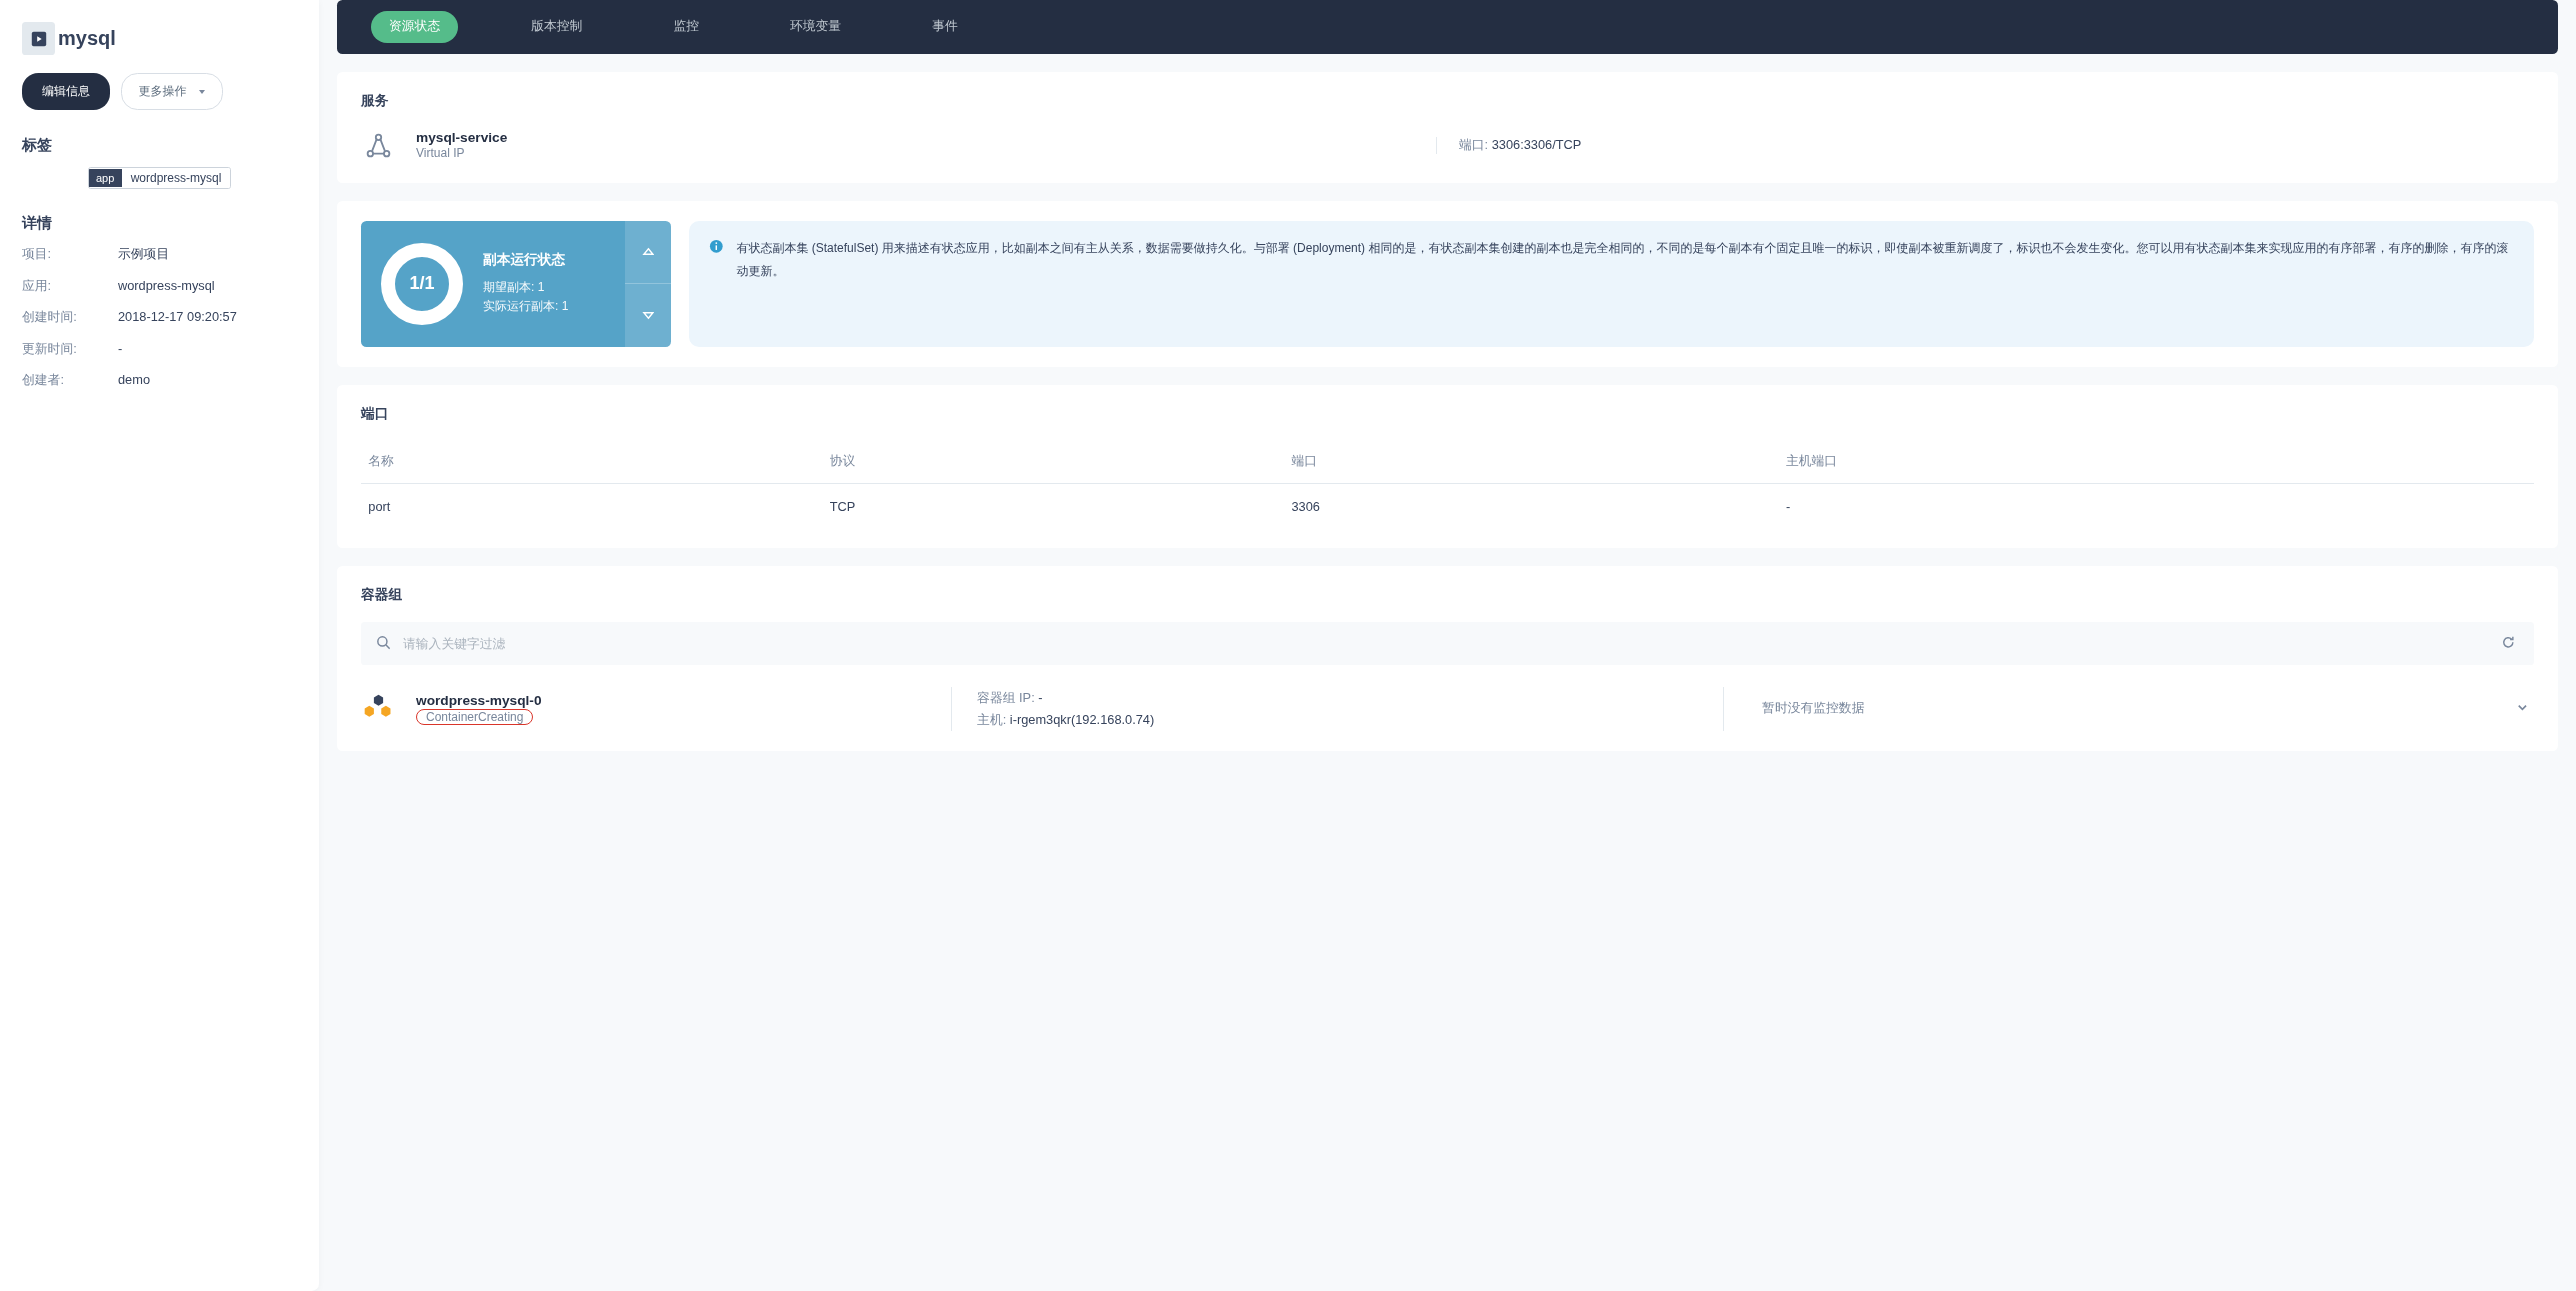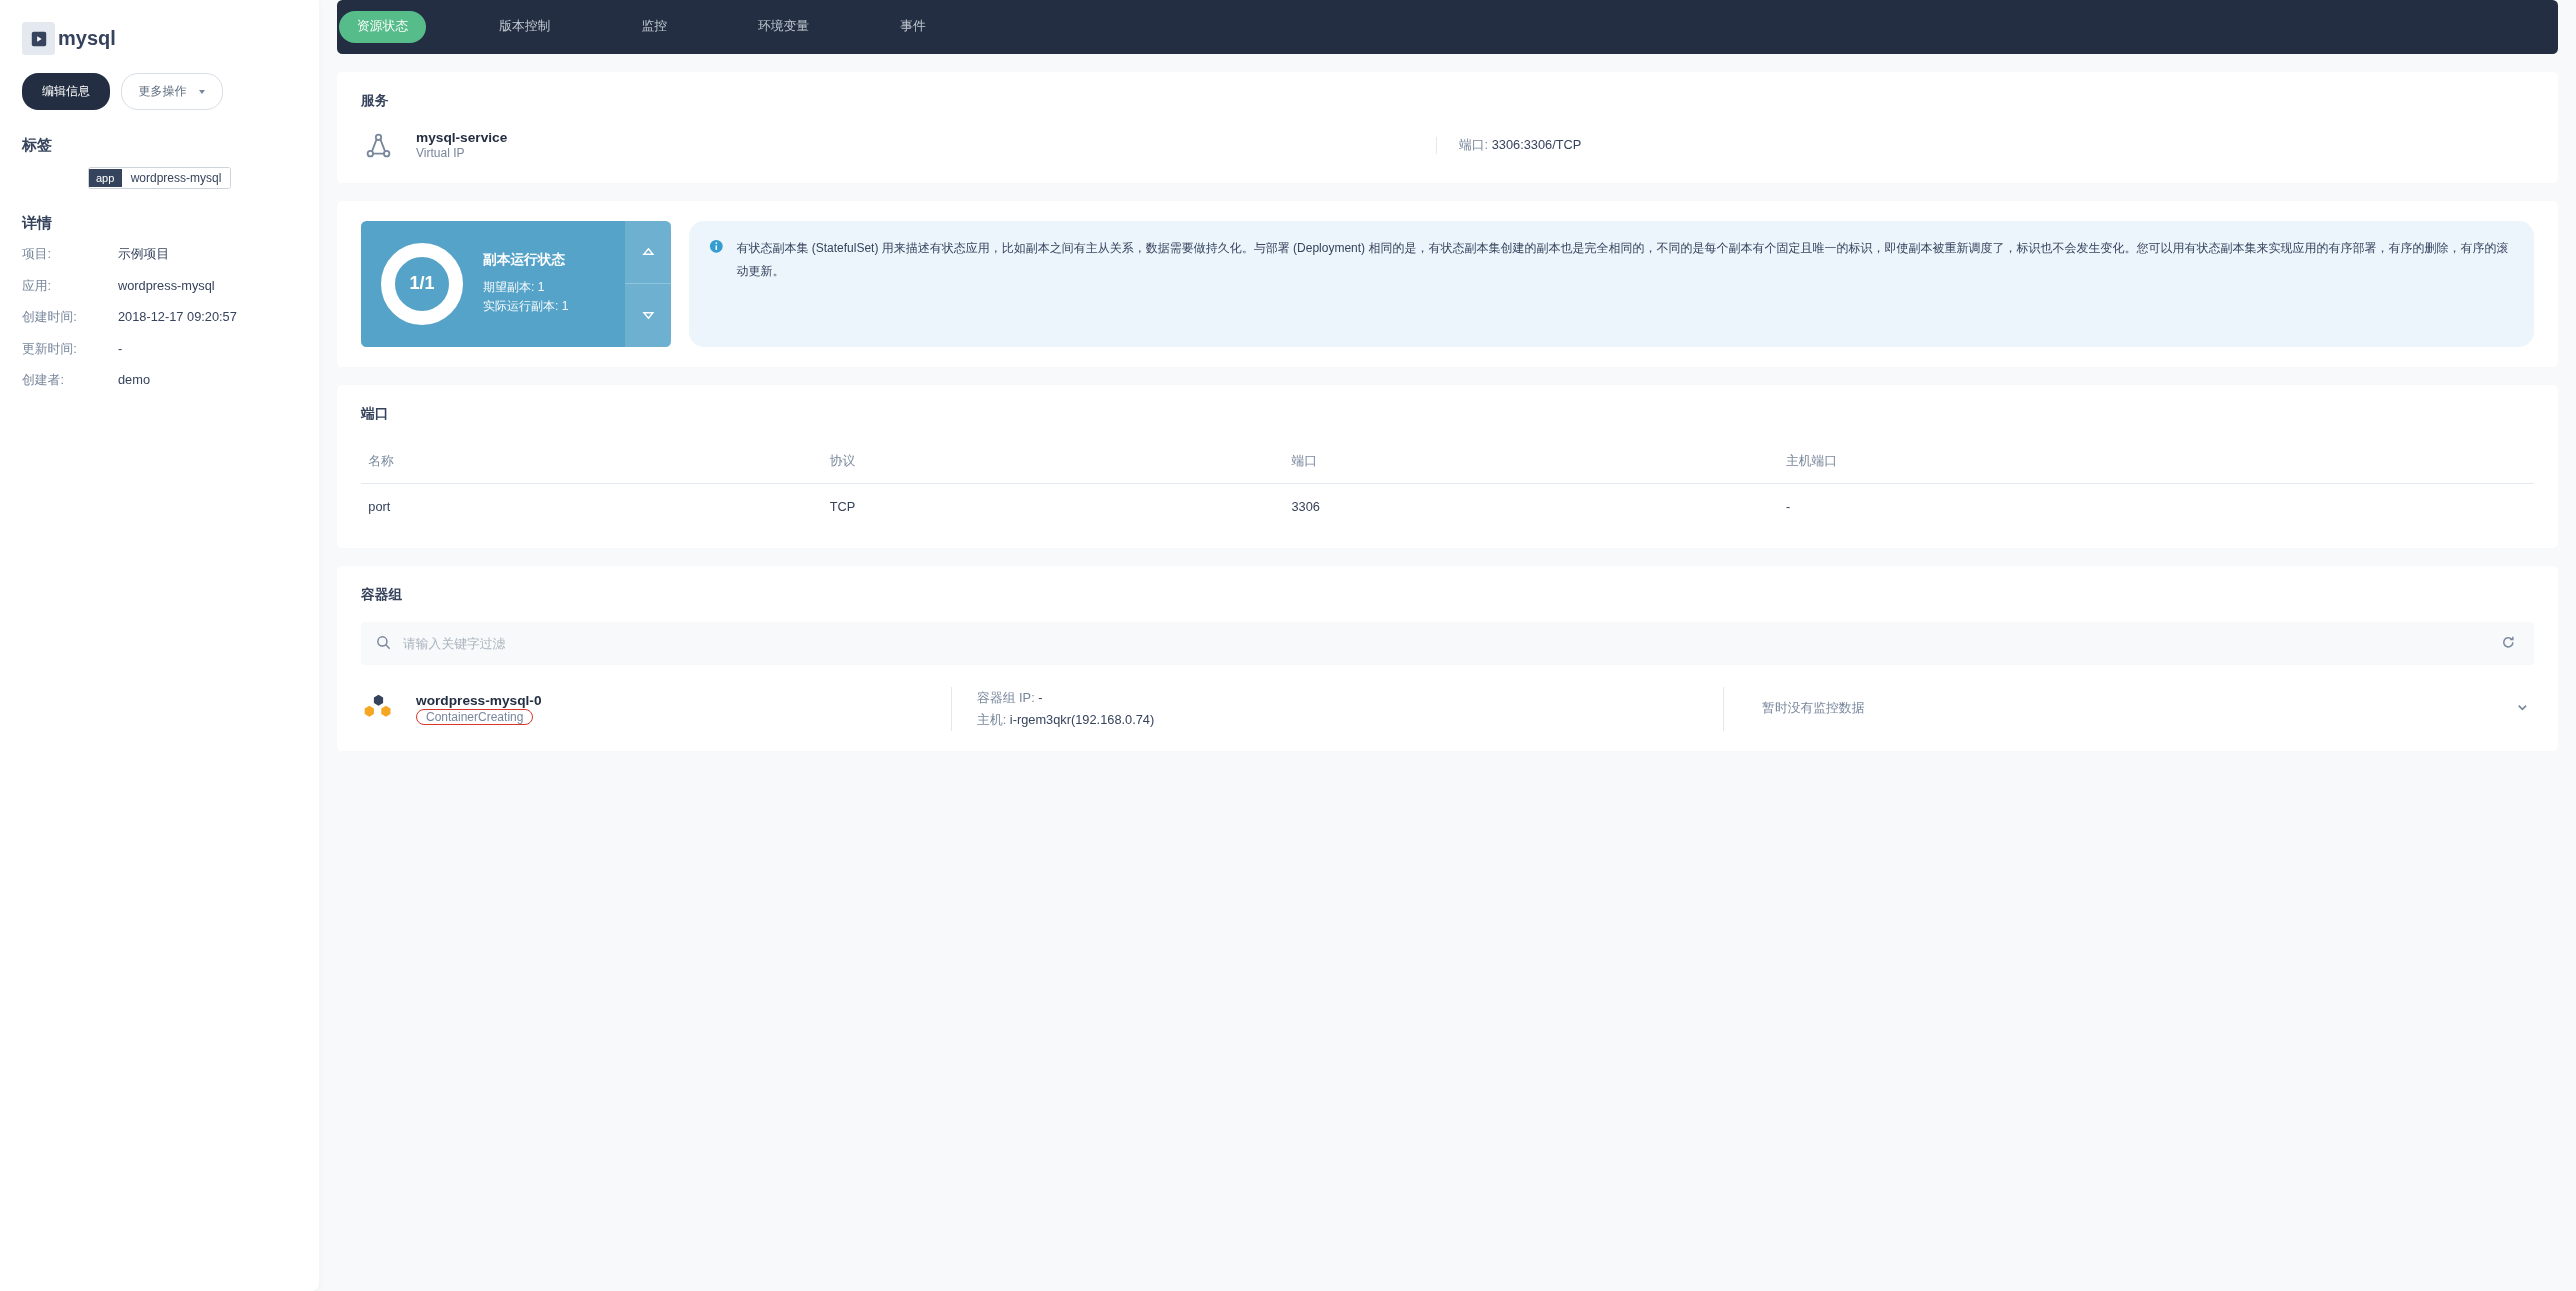--- a/index.html
+++ b/index.html
@@ -51,21 +51,21 @@
     .detail-row { display: flex; margin-bottom: 14.6px; font-size: 12.8px; }
     .detail-label { width: 96px; color: #79879c; }
     .detail-value { color: #36435c; }
     
     
     .main { flex: 1; padding: 0 18px 18px 18px; }
     .tabs {
       background: #242e42;
       border-radius: 5.5px;
       display: flex; align-items: center;
-      padding: 11px 2px;
+      padding: 11px 34px;
       gap: 55px;
       margin-bottom: 18px;
     }
     .tab {
       color: #c1c9d1; font-size: 12.8px; cursor: pointer;
       padding: 7.3px 18px; border-radius: 16.4px;
     }
     .tab.active { background: #55bc8a; color: #fff; font-weight: 500; }
     
     .card {
@@ -118,21 +118,21 @@
     }
     .status-arrow {
       flex: 1; display: flex; align-items: center; justify-content: center;
       color: #fff; cursor: pointer;
     }
     .status-arrow + .status-arrow { border-top: 0.9px solid rgba(255,255,255,0.25); }
     
     .info-panel {
       flex: 1;
       background: #ecf5fc;
-      border-radius: 15px;
+      border-radius: 10px;
       padding: 16.4px 20px;
       display: flex; gap: 12.8px;
       color: #36435c; font-size: 12px; line-height: 1.9;
     }
     .info-icon { color: #329dce; font-weight: bold; flex-shrink: 0; margin-top: 1.8px; }
     
     
     .ptable { width: 100%; border-collapse: collapse; }
     .ptable th {
       text-align: left; color: #79879c; font-weight: 500;

